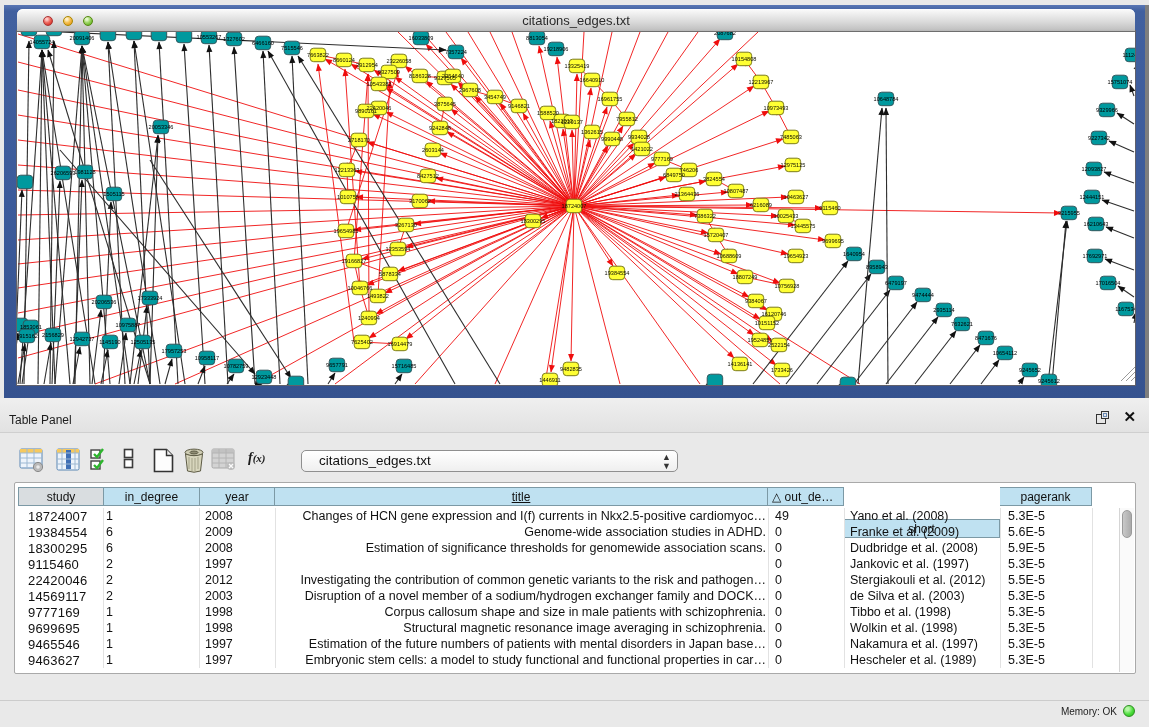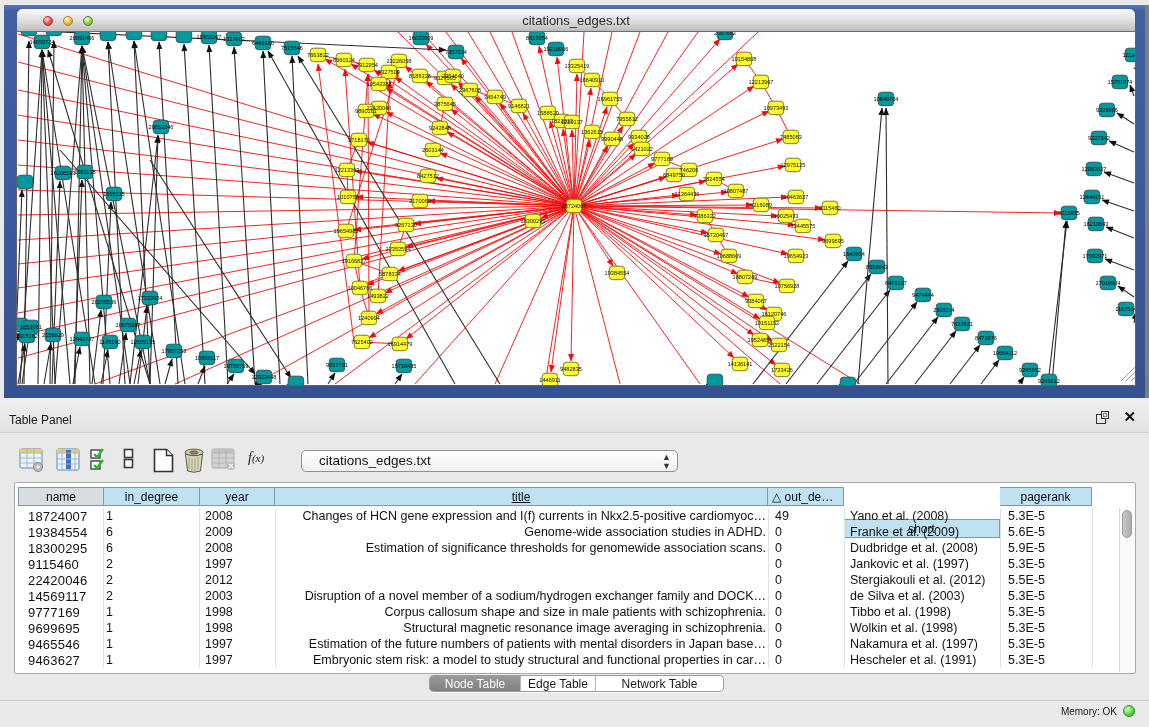--- a/index.html
+++ b/index.html
@@ -651,26 +651,26 @@
         <path d="M3.5 6 L5.5 23 Q12 25.5 18.5 23 L20.5 6 Q12 9.4 3.5 6 z" fill="#d8d6bd" stroke="#5d5b45"></path>
         <path d="M7 9v12 M10 10v13 M13 10v13 M16 9v12" stroke="#a5a389" fill="none"></path>
       </svg>
       <svg class="ic" style="left:211px" width="26" height="23" viewBox="0 0 26 23">
         <rect x="1" y="1" width="22" height="19" rx="1.5" fill="#d3d3d3" stroke="#a9a9a9"></rect>
         <rect x="1" y="1" width="22" height="4" fill="#c2c2c2"></rect>
         <path d="M1 5h22M1 10h22M1 15h22M8 1v19M15 1v19" stroke="#b4b4b4" fill="none"></path>
         <circle cx="20" cy="18" r="4" fill="#bbb"></circle>
           <path d="M18 16l4 4M22 16l-4 4" stroke="#fafafa" stroke-width="1.4"></path>
       </svg>
-      <div class="ic" style="left:248px; top:16px; font-size:14px; font-style:italic; font-weight:normal; color:#1a1a1a; font-family:'Liberation Serif',serif;">f<span style="font-size:11px">(x)</span></div>
+      <div class="ic" style="left:248px; top:16px; font-size:14px; font-style:italic; font-weight:bold; color:#1a1a1a; font-family:'Liberation Serif',serif;">f<span style="font-size:11px">(x)</span></div>
       <div id="combo">citations_edges.txt<span class="ar">▲<br>▼</span></div>
     </div>
   </div>
   <div id="tbl"></div>
-  <div class="th" id="th1">name</div>
+  <div class="th" id="th1">study</div>
   <div class="th" id="th2">in_degree</div>
   <div class="th" id="th3">year</div>
   <div class="th" id="th4">title</div>
   <div class="th" id="th5">△ out_de…</div>
   <div class="th" id="th6">short</div>
   <div class="th" id="th7">pagerank</div>
   <div class="vline" style="left:103px"></div>
   <div class="vline" style="left:199px"></div>
   <div class="vline" style="left:275px"></div>
   <div class="vline" style="left:768px"></div>
@@ -709,20 +709,21 @@
       <span class="c2">2</span>
       <span class="c3">1997</span>
       <span class="c5">0</span>
       <span class="c6">Jankovic et al. (1997)</span>
       <span class="c7">5.3E‑5</span>
     </div>
     <div class="tr" style="top:572px">
       <span class="c1">22420046</span>
       <span class="c2">2</span>
       <span class="c3">2012</span>
+      <span class="c4">Investigating the contribution of common genetic variants to the risk and pathogen…</span>
       <span class="c5">0</span>
       <span class="c6">Stergiakouli et al. (2012)</span>
       <span class="c7">5.5E‑5</span>
     </div>
     <div class="tr" style="top:588px">
       <span class="c1">14569117</span>
       <span class="c2">2</span>
       <span class="c3">2003</span>
       <span class="c4">Disruption of a novel member of a sodium/hydrogen exchanger family and DOCK…</span>
       <span class="c5">0</span>
@@ -753,28 +754,23 @@
       <span class="c3">1997</span>
       <span class="c4">Estimation of the future numbers of patients with mental disorders in Japan base…</span>
       <span class="c5">0</span>
       <span class="c6">Nakamura et al. (1997)</span>
       <span class="c7">5.3E‑5</span>
     </div>
     <div class="tr" style="top:652px">
       <span class="c1">9463627</span>
       <span class="c2">1</span>
       <span class="c3">1997</span>
-      <span class="c4">Embryonic stem risk: a model to study structural and functional properties in car…</span>
-      <span class="c5">0</span>
-      <span class="c6">Hescheler et al. (1991)</span>
+      <span class="c4">Embryonic stem cells: a model to study functional and functional properties in car…</span>
+      <span class="c5">0</span>
+      <span class="c6">Hescheler et al. (1989)</span>
       <span class="c7">5.3E‑5</span>
     </div>
   <div id="sbar">
       <div id="sthumb"></div>
     </div>
-  <div id="segs">
-    <div class="seg sel" style="width:90px">Node Table</div>
-    <div class="seg" style="width:75px">Edge Table</div>
-    <div class="seg" style="width:128px">Network Table</div>
-  </div>
   <div id="statline"></div>
   <div id="mem">Memory: OK</div>
     <div id="memdot"></div>
 </div>
 </body></html>

